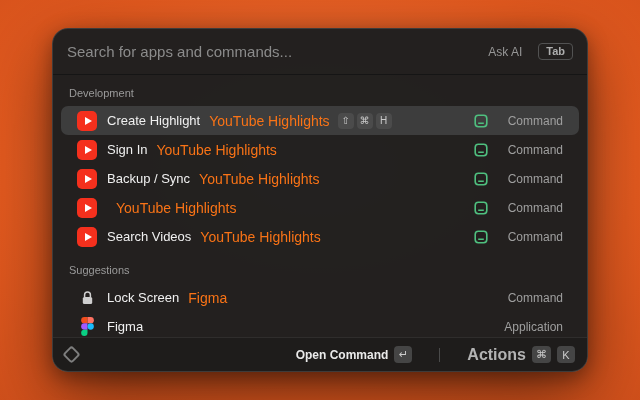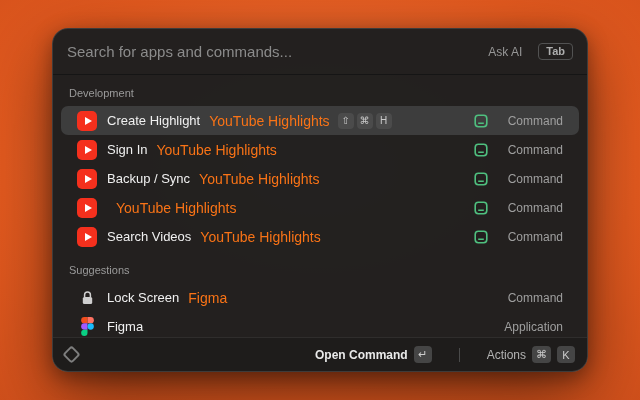--- a/index.html
+++ b/index.html
@@ -42,21 +42,21 @@
   .shortcut { display:flex; gap:3px; margin-left:8px; }
   .kbd { min-width:16px; height:16px; padding:0 3px; background:#4b4b4b; border-radius:4px; color:#c9c9c9; font-size:10px; display:flex; align-items:center; justify-content:center; }
   .row-right { margin-left:auto; display:flex; align-items:center; gap:20px; }
   .row-type { color:#9f9f9f; font-size:12px; }
   
   .footer { flex:0 0 34px; border-top:1px solid rgba(255,255,255,0.08); background:rgba(0,0,0,0.12); display:flex; align-items:center; padding:0 12px; }
   .raycast-logo { width:13px; height:13px; border:2px solid #8f8f8f; border-radius:3px; transform:rotate(45deg); opacity:.85; }
   .footer-right { margin-left:auto; display:flex; align-items:center; gap:24px; }
   .footer-action { display:flex; align-items:center; gap:6px; cursor:default; }
   .footer-primary { color:#eaeaea; font-size:12px; font-weight:700; }
-  .footer-secondary { color:#b3b3b3; font-size:12px; }
+  .footer-secondary { color:#b3b3b3; font-size:16px;font-weight:bold; }
   .kbd-dark { min-width:18px; height:17px; padding:0 4px; background:#454545; border-radius:4px; color:#cccccc; font-size:11px; display:flex; align-items:center; justify-content:center; }
   .v-div { width:1px; height:14px; background:#4a4a4a; margin:0 3px; }
 </style>
 </head>
 <body>
 
 <div class="window">
 
   <div class="searchbar">
     <input class="search-input" type="text" placeholder="Search for apps and commands..." style="">

